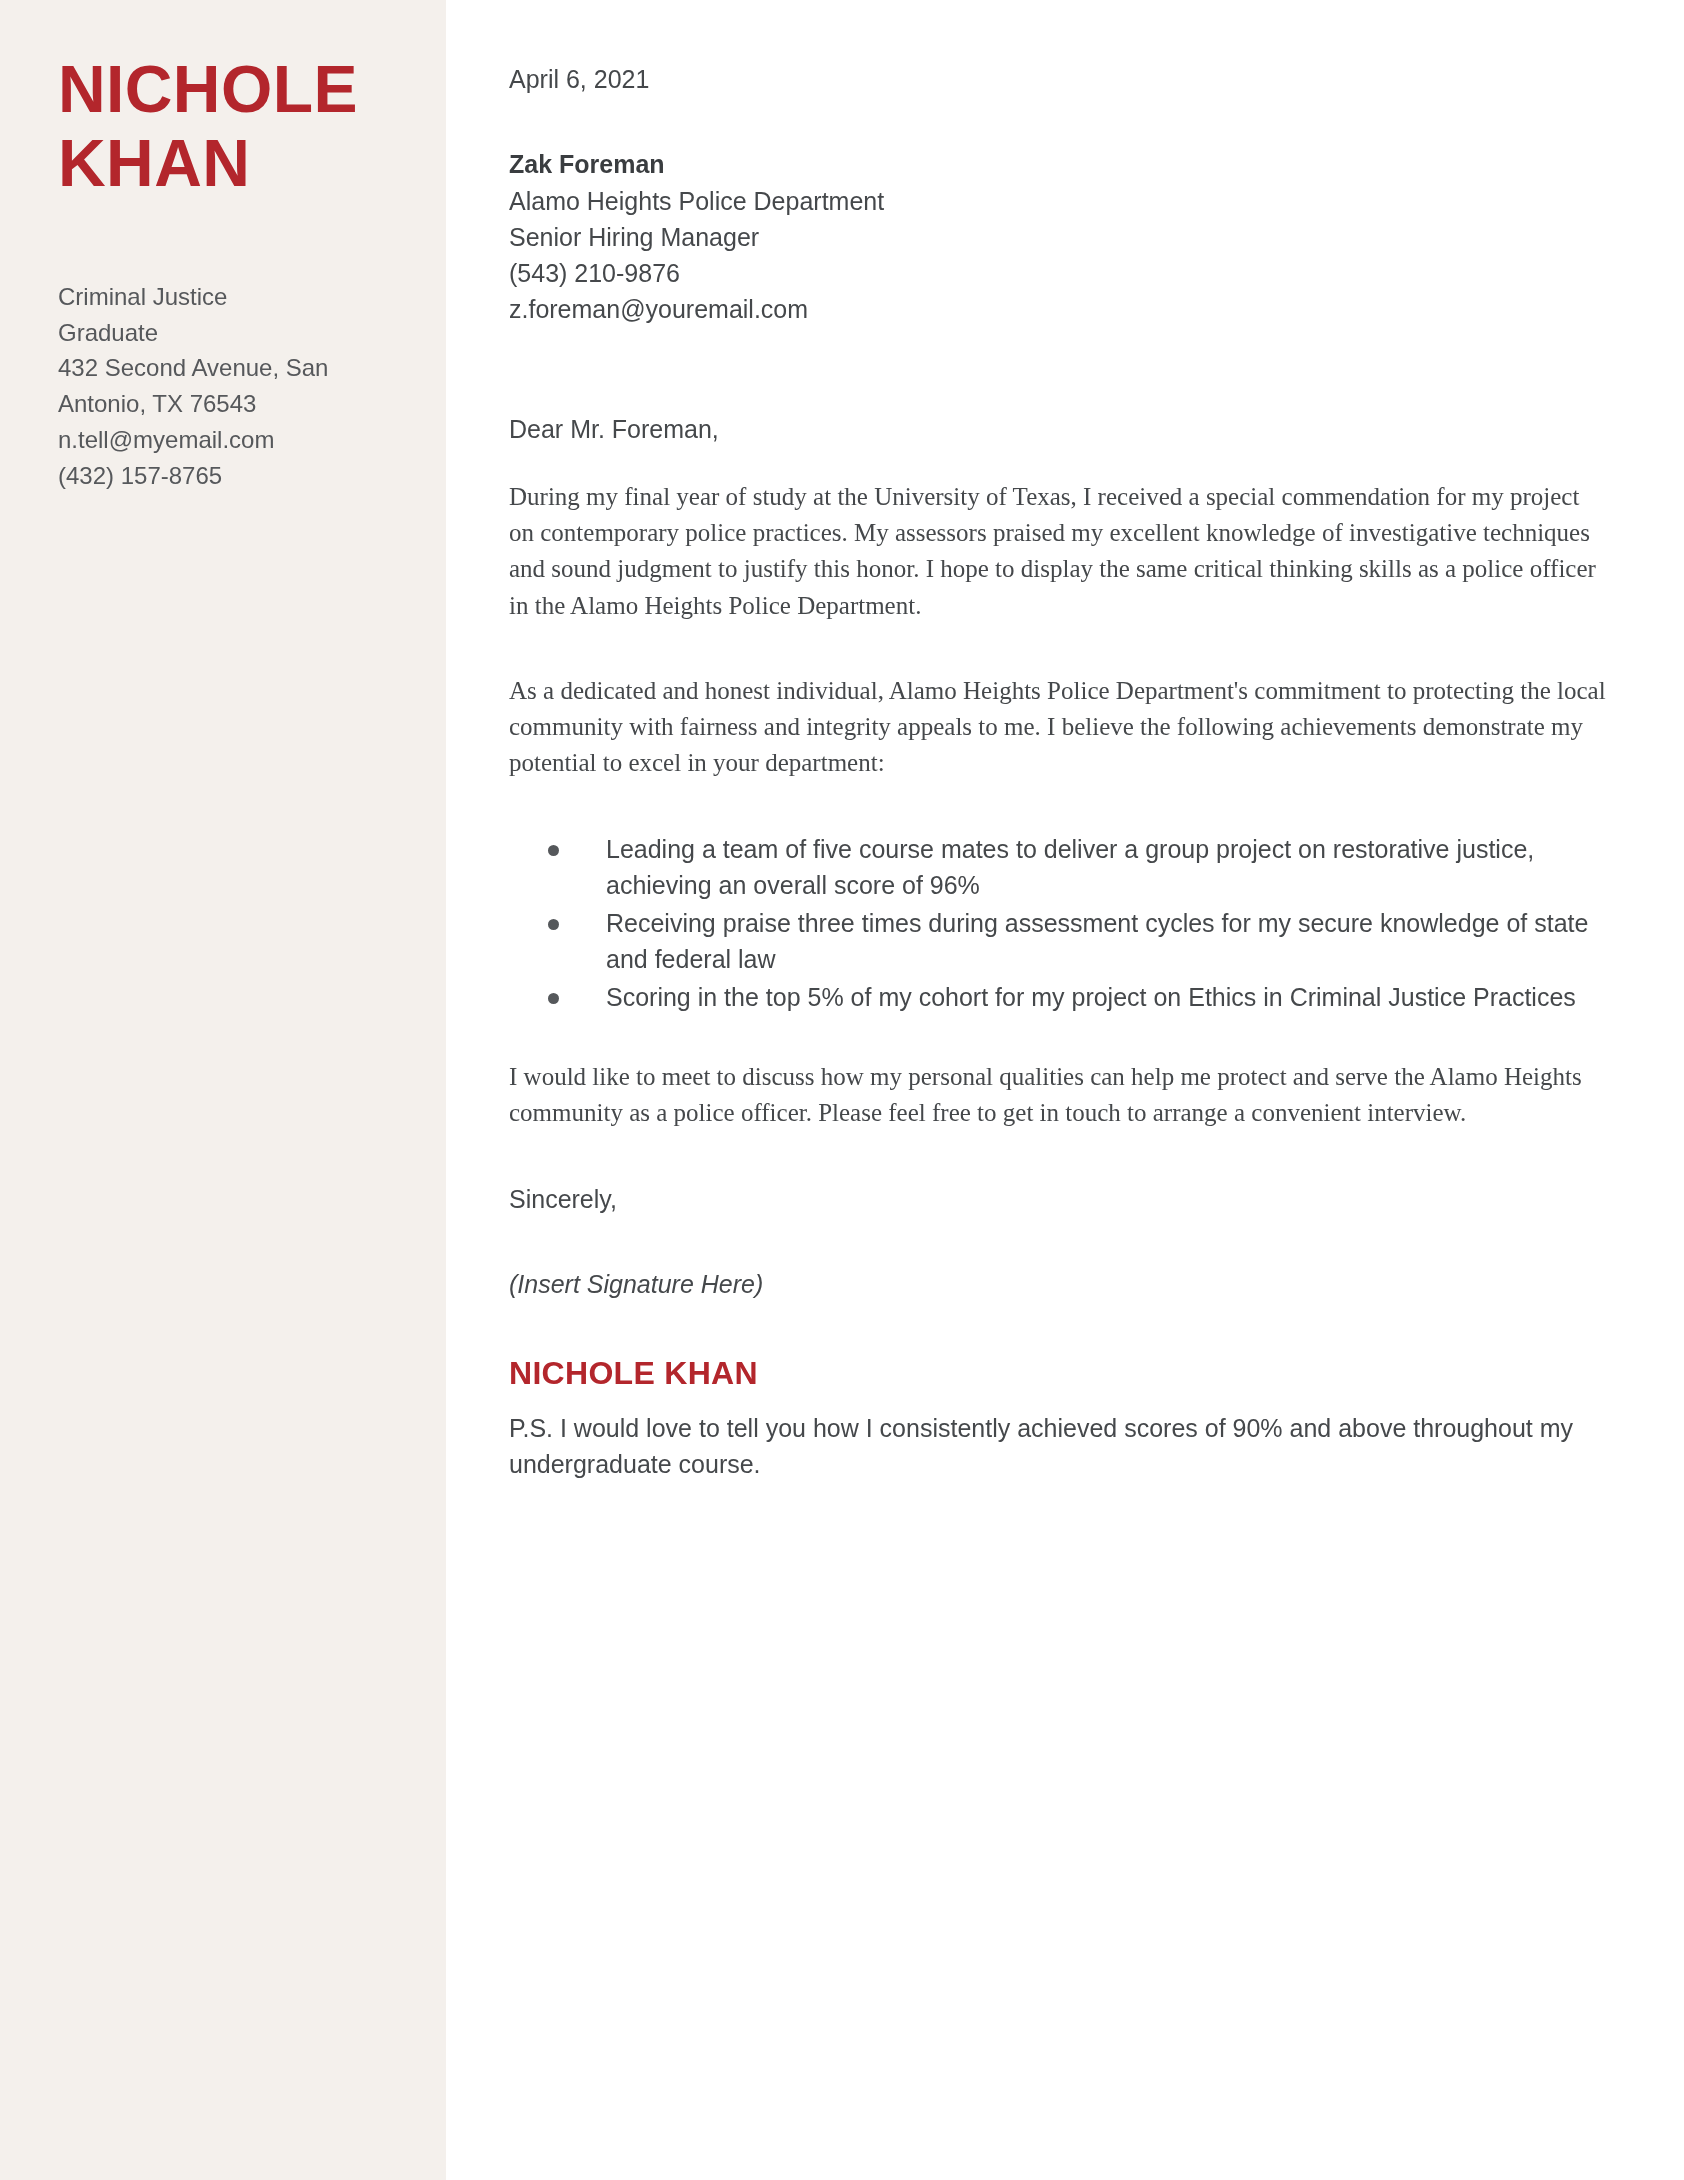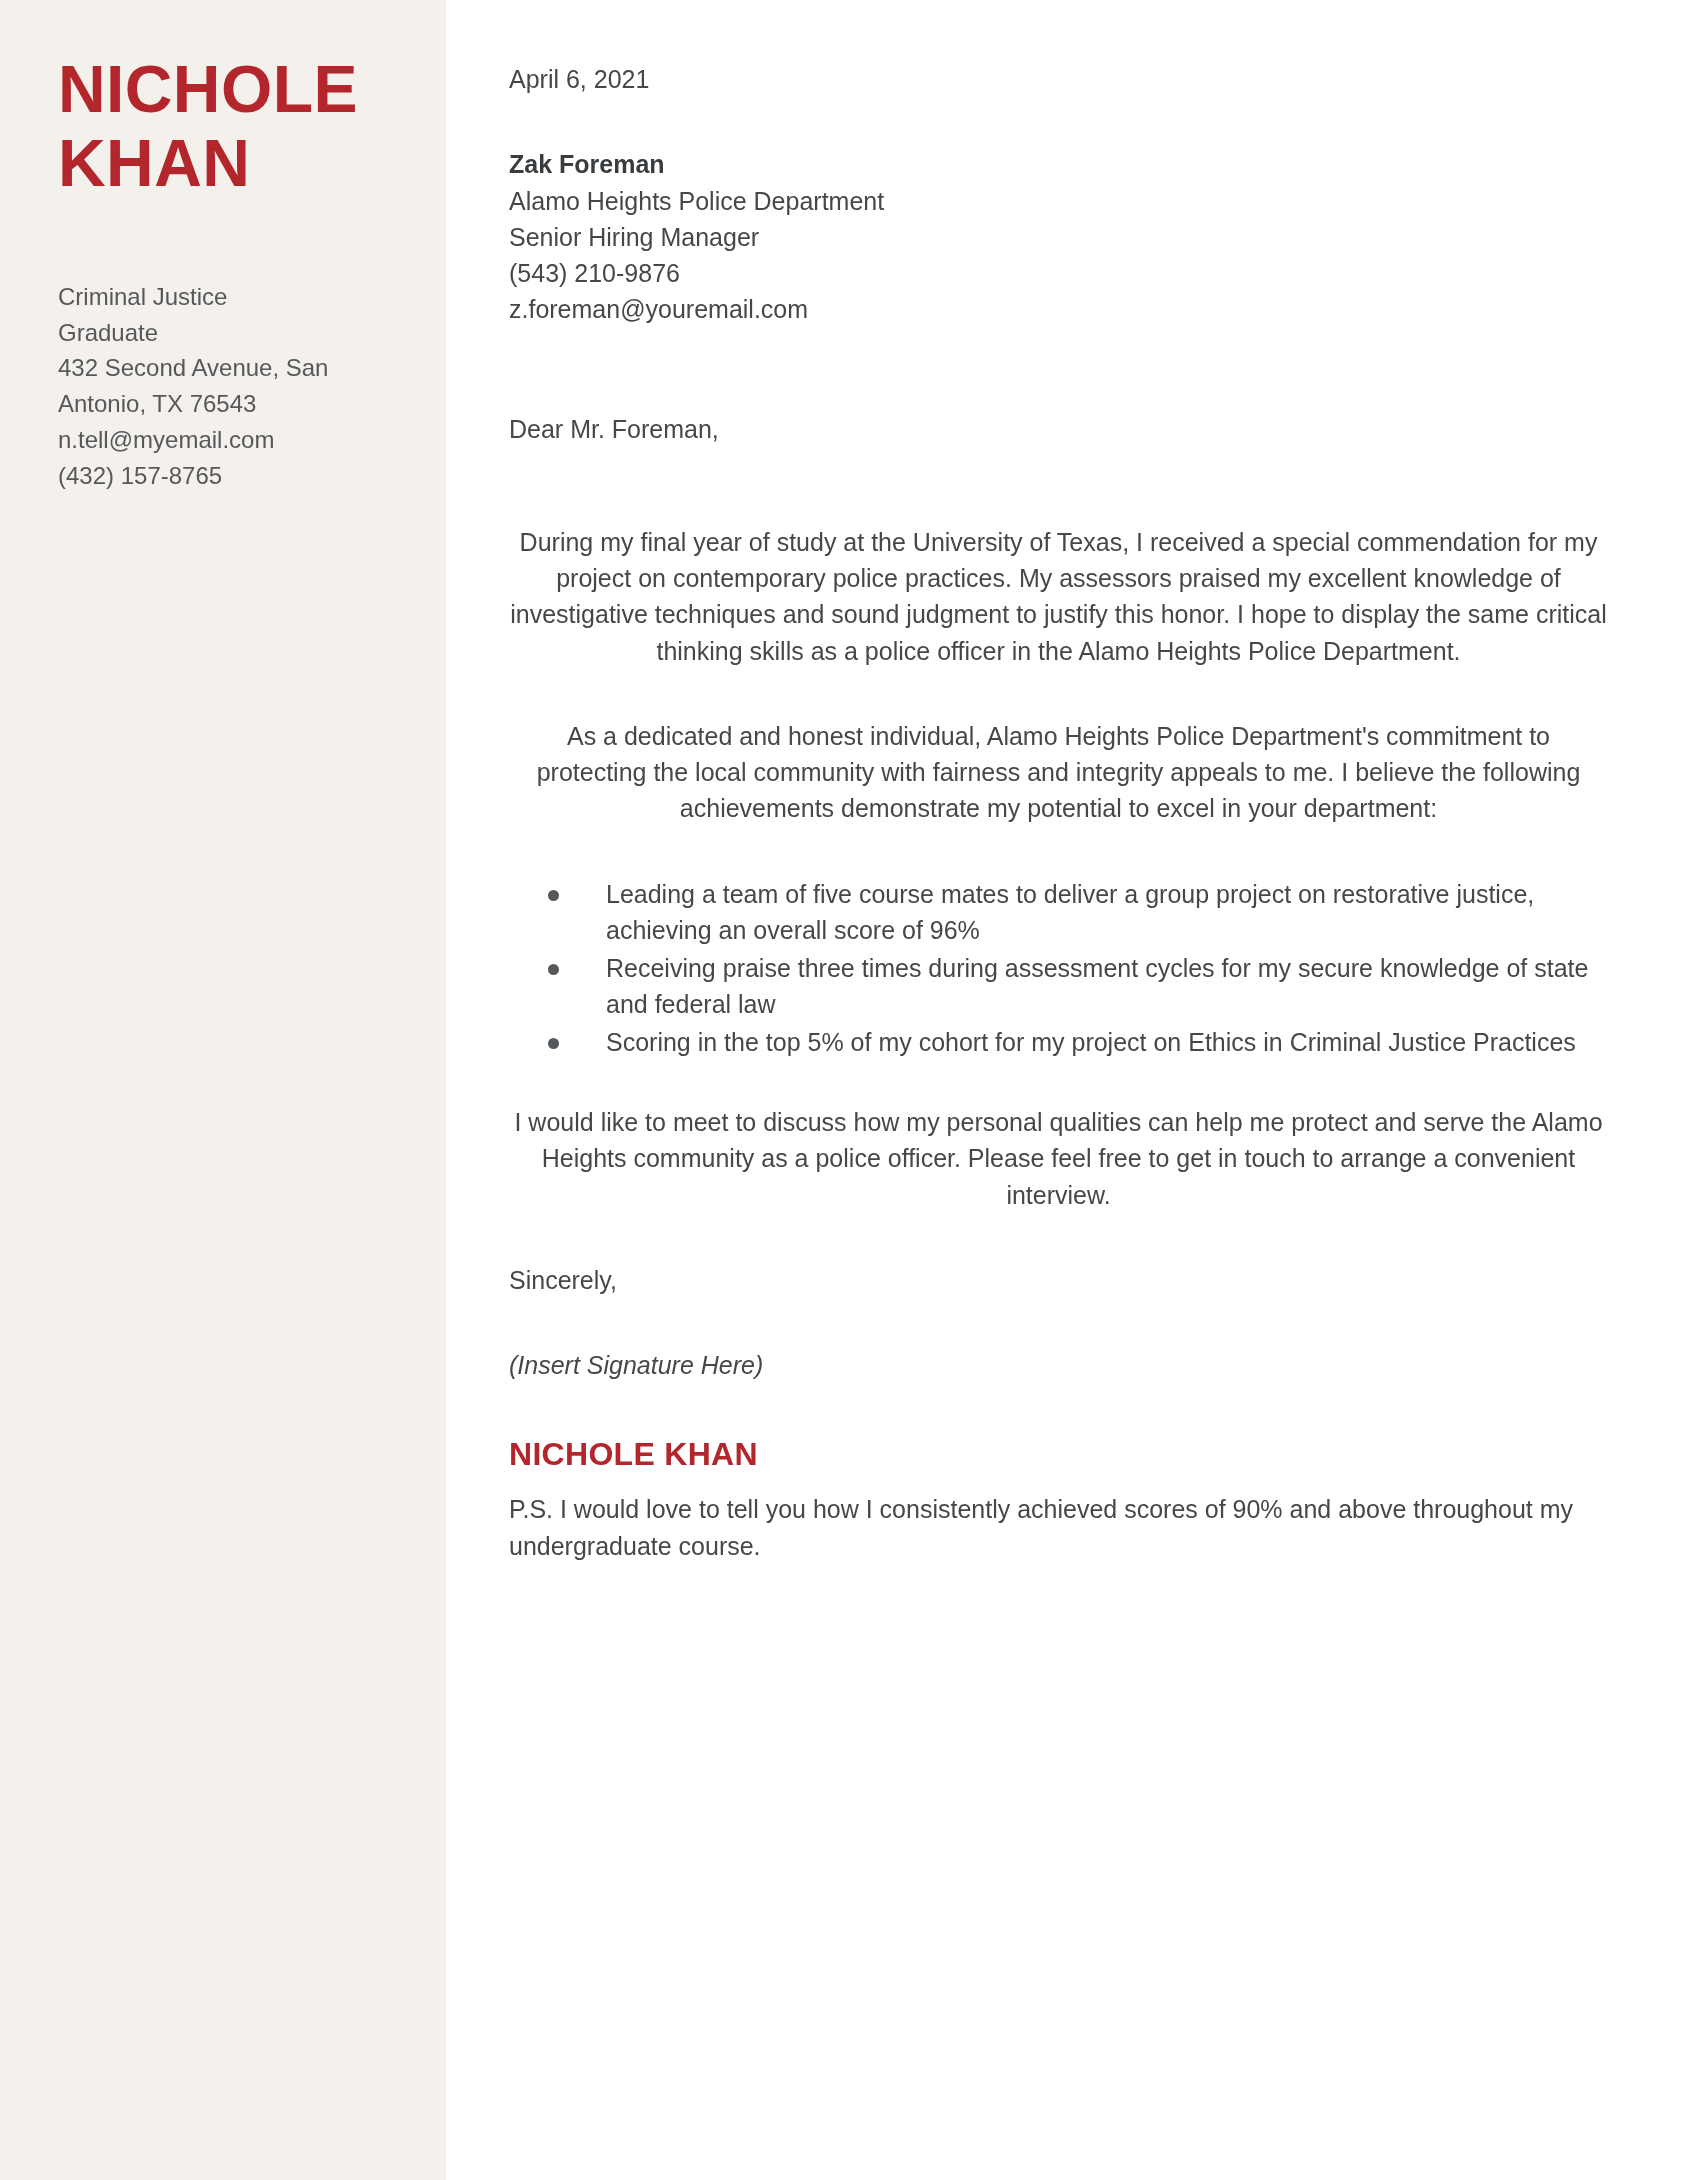--- a/index.html
+++ b/index.html
@@ -69,25 +69,26 @@
   .recipient {
     margin: 0 0 83px 0;
   }
   .recipient-line { display: block; }
   .recipient-name {
     display: block;
     font-weight: 700;
     color: #3A3D40;
   }
   .salutation {
-    margin: 0 0 77px 0;
+    margin: 0 0 32px 0;
   }
   .para {
     margin: 0 0 49px 0;
-    text-align: center;
+    text-align: left;
+    font-family: Liberation Serif, serif;
   }
   .achievements {
     list-style: none;
     margin: 0 0 44px 0;
     padding: 0;
   }
   .achievement-item {
     position: relative;
     padding-left: 97px;
     margin-bottom: 1.7px;

